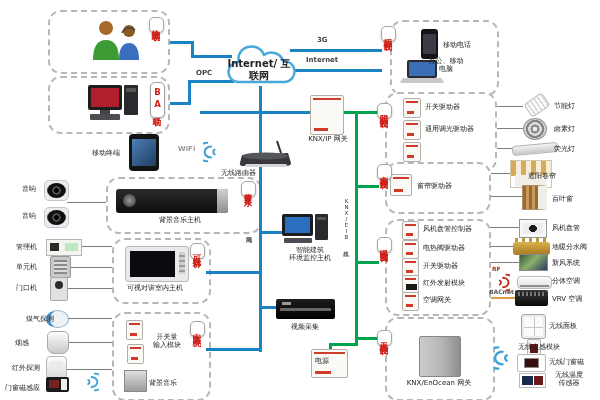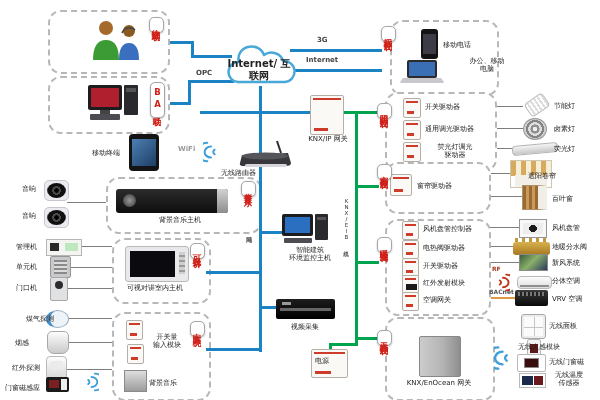--- a/index.html
+++ b/index.html
@@ -186,21 +186,21 @@
 
   <div class="box" style="left:390px;top:20px;width:105px;height:72px"></div>
   <div class="tag" style="left:381px;top:26px">远程控制</div>
   <div class="phone ic" style="left:421px;top:29px;width:17px;height:30px"></div>
   <div class="lbl" style="left:443px;top:41px">移动电话</div>
   <svg class="ic" style="left:399px;top:59px" width="46" height="25" viewBox="0 0 46 25">
     <rect x="8" y="1" width="30" height="18" rx="2" fill="#2b2b2f"></rect>
     <rect x="10" y="3" width="26" height="14" fill="#3a6fb5"></rect>
     <path d="M4,19 L42,19 L45,23 Q45,24 43,24 L3,24 Q1,24 1,23 Z" fill="#c9c9cd"></path>
   </svg>
-  <div class="lbl" style="left:464px;top:57px;width:46px;text-align:center">办公、移动
+  <div class="lbl" style="left:423px;top:57px;width:46px;text-align:center">办公、移动
 电脑</div>
 
   <div class="din" style="left:310px;top:95px;width:32px;height:38px"></div>
   <div class="lbl" style="left:302px;top:135px;width:52px;text-align:center">KNX/IP 网关</div>
 
   <div class="tabdev" style="left:129px;top:134px;width:30px;height:37px"></div>
   <div class="lbl" style="left:92px;top:149px">移动终端</div>
   <svg class="sig flip" style="left:203px;top:141px" width="16" height="22" viewBox="0 0 16 24">
     <path d="M12,2 A11,10 0 0,1 12,22" fill="none" stroke="currentColor" stroke-width="2.2" stroke-linecap="round"></path>
     <path d="M8,6 A7,6 0 0,1 8,18" fill="none" stroke="currentColor" stroke-width="2.2" stroke-linecap="round"></path>
@@ -271,22 +271,20 @@
   <div class="din" style="left:311px;top:349px;width:35px;height:27px"></div>
   <div class="lbl" style="left:315px;top:357px;width:28px;">电源</div>
 
   <div class="box" style="left:385px;top:92px;width:108px;height:76px"></div>
   <div class="tag" style="left:377px;top:103px">照明控制</div>
   <div class="din" style="left:403px;top:98px;width:16px;height:18px"></div>
   <div class="lbl" style="left:425px;top:103px">开关驱动器</div>
   <div class="din" style="left:403px;top:120px;width:16px;height:18px"></div>
   <div class="lbl" style="left:425px;top:125px">通用调光驱动器</div>
   <div class="din" style="left:403px;top:142px;width:16px;height:18px"></div>
-  <div class="lbl" style="left:425px;top:143px;width:60px;text-align:center">荧光灯调光
-驱动器</div>
   <div class="cfl" style="left:526px;top:97px;width:20px;height:14px"></div>
   <div class="lbl" style="left:554px;top:102px">节能灯</div>
   <div class="halogen" style="left:523px;top:118px;width:22px;height:20px"></div>
   <div class="lbl" style="left:554px;top:125px">卤素灯</div>
   <div class="tube" style="left:512px;top:144px;width:44px;height:8px"></div>
   <div class="lbl" style="left:554px;top:145px">荧光灯</div>
 
   <div class="box" style="left:385px;top:162px;width:102px;height:48px"></div>
   <div class="tag" style="left:377px;top:164px">窗帘控制</div>
   <div class="din" style="left:390px;top:174px;width:20px;height:20px"></div>

